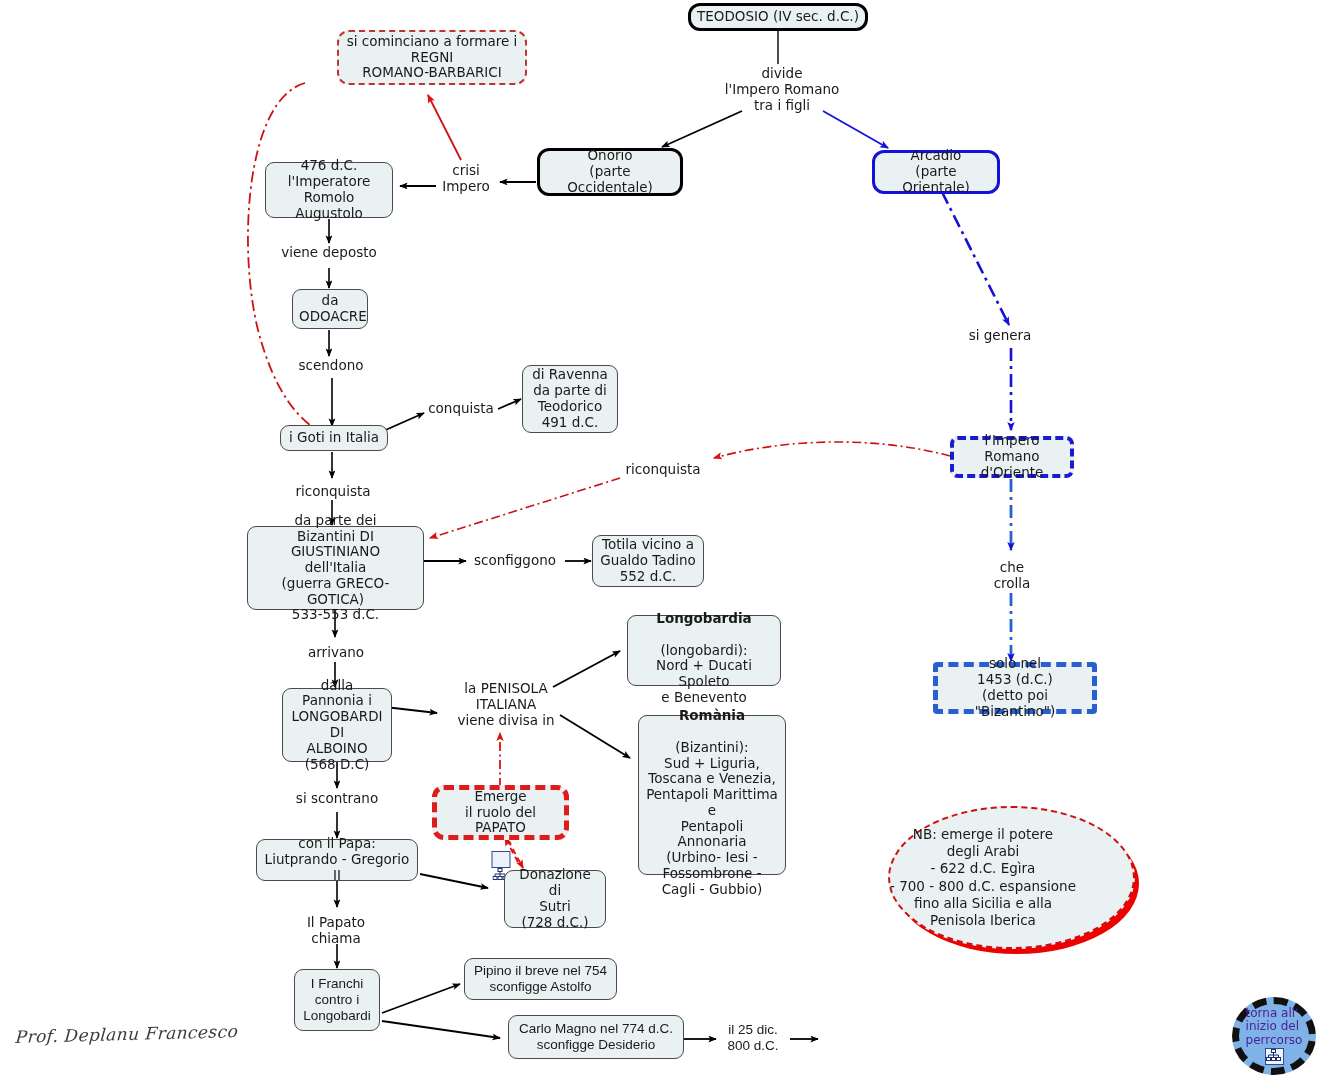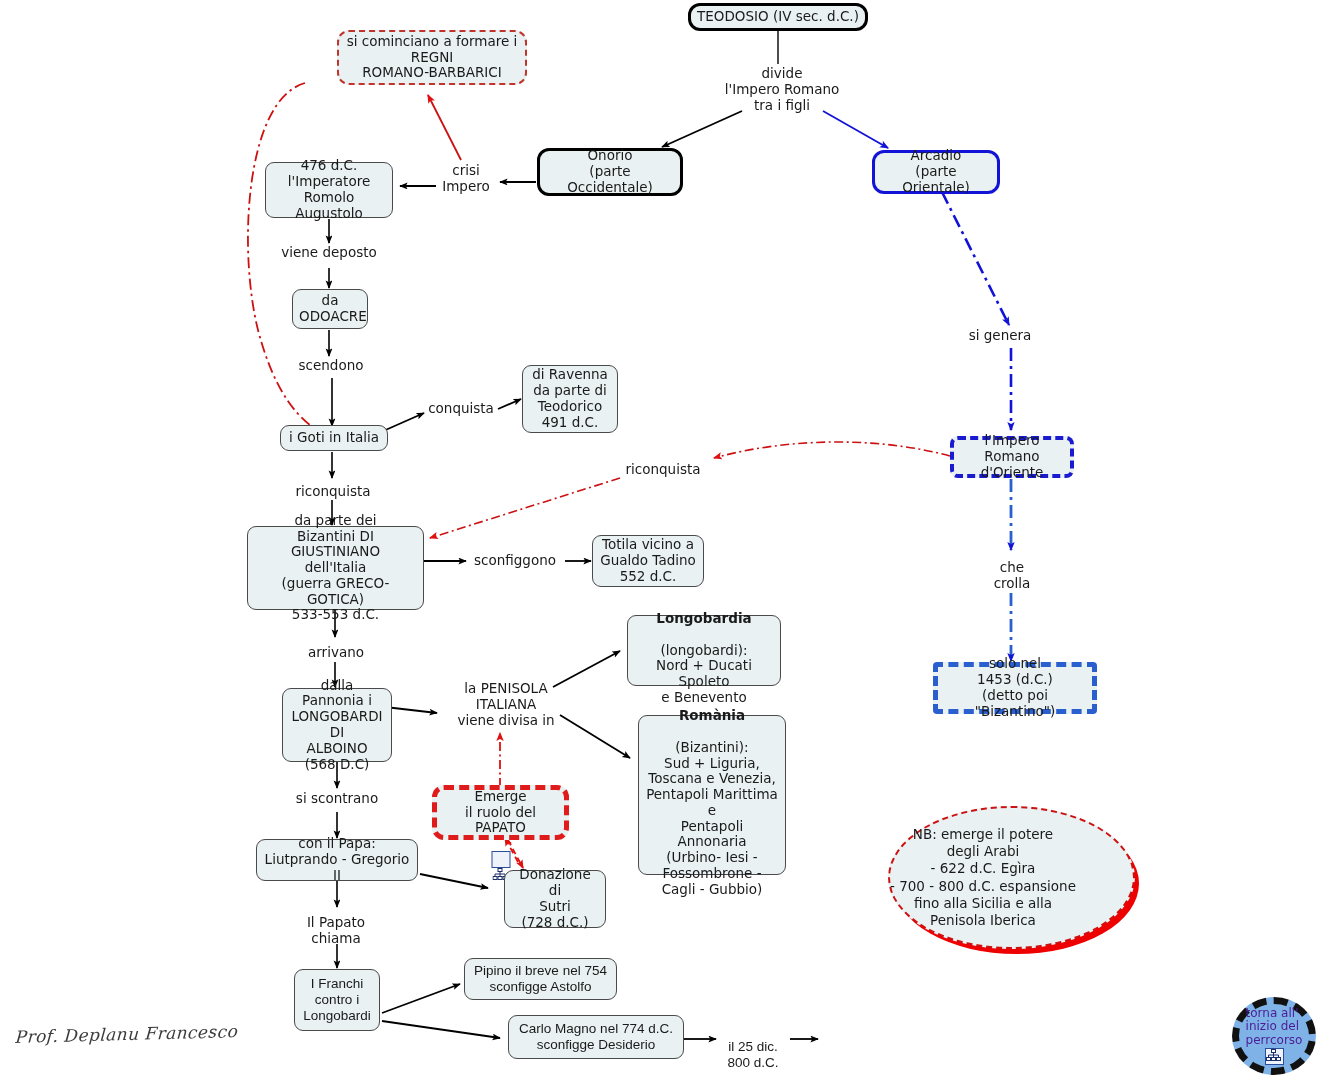--- a/index.html
+++ b/index.html
@@ -420,21 +420,21 @@
 
   <div class="elabel" style="left:506px;top:681px;">la PENISOLA
 ITALIANA
 viene divisa  in</div>
 
   <div class="elabel" style="left:337px;top:791px;">si scontrano</div>
 
   <div class="elabel" style="left:336px;top:915px;">Il Papato
 chiama</div>
 
-  <div class="elabel condensed" style="left:753px;top:1022px;margin-top:17px;">il 25 dic.
+  <div class="elabel condensed" style="left:753px;top:1022px;">il 25 dic.
 800 d.C.</div>
 
   <div id="note-ellipse" style="left:888px;top:806px;width:247px;height:143px;">
     <span>NB: emerge il potere
 degli Arabi
 - 622 d.C. Egìra
 - 700 - 800 d.C. espansione
 fino alla Sicilia e alla
 Penisola Iberica</span>
   </div>

